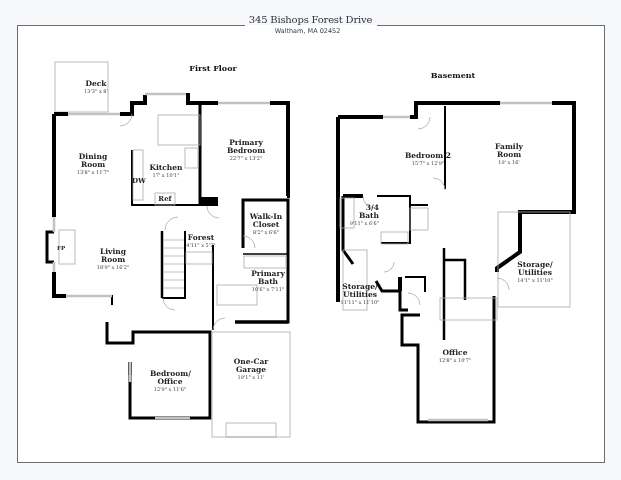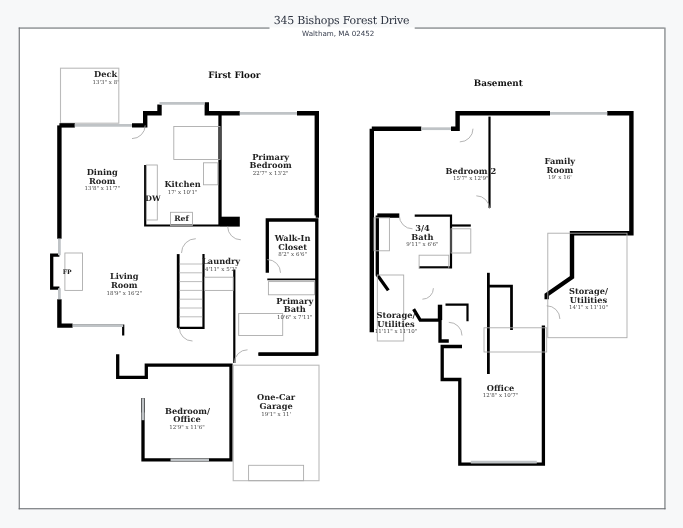--- a/index.html
+++ b/index.html
@@ -135,21 +135,21 @@
     <path d="M363,196 A12,12 0 0 0 375,208"></path>
     <path d="M394,262 A10,10 0 0 1 384,272"></path>
     <path d="M408,293 A12,12 0 0 1 420,305"></path>
     <path d="M497,278 A12,12 0 0 1 509,290"></path>
   </g>
 </svg>
 
 <div class="floor-title" style="left:213px;top:63px;">First Floor</div>
 <div class="floor-title" style="left:453px;top:70px;">Basement</div>
 
-<div class="lbl" style="left:96px;top:64px;">
+<div class="lbl" style="left:96px;top:80px;">
   <span class="n">Deck</span>
   <span class="d">13'3" x 8'</span>
 </div>
 <div class="lbl" style="left:93px;top:153px;width:40px;white-space:normal;">
   <span class="n">Dining Room</span>
   <span class="d">13'8" x 11'7"</span>
 </div>
 <div class="lbl" style="left:166px;top:153px;margin-top:11px;">
   <span class="n">Kitchen</span>
   <span class="d">17' x 10'1"</span>
@@ -160,21 +160,21 @@
 </div>
 <div class="lbl" style="left:266px;top:213px;width:52px;white-space:normal;">
   <span class="n">Walk-In Closet</span>
   <span class="d">8'2" x 6'6"</span>
 </div>
 <div class="lbl" style="left:113px;top:248px;width:40px;white-space:normal;">
   <span class="n">Living Room</span>
   <span class="d">18'9" x 16'2"</span>
 </div>
 <div class="lbl" style="left:201px;top:234px;">
-  <span class="n">Laundry</span>
+  <span class="n">Forest</span>
   <span class="d">4'11" x 5'2"</span>
 </div>
 <div class="lbl" style="left:268px;top:270px;width:40px;white-space:normal;">
   <span class="n">Primary Bath</span>
   <span class="d">10'6" x 7'11"</span>
 </div>
 <div class="lbl" style="left:170px;top:370px;width:40px;white-space:normal;">
   <span class="n">Bedroom/ Office</span>
   <span class="d">12'9" x 11'6"</span>
 </div>
@@ -187,21 +187,21 @@
 <div class="tag" style="left:61px;top:245px;font-size:5.5px;">FP</div>
 
 <div class="lbl" style="left:390px;top:152px;margin-left:38px;">
   <span class="n">Bedroom 2</span>
   <span class="d">15'7" x 12'9"</span>
 </div>
 <div class="lbl" style="left:509px;top:143px;width:40px;white-space:normal;">
   <span class="n">Family Room</span>
   <span class="d">19' x 16'</span>
 </div>
-<div class="lbl" style="left:384px;top:204px;width:30px;white-space:normal;">
+<div class="lbl" style="left:364px;top:204px;width:30px;white-space:normal;text-align:right;">
   <span class="n">3/4 Bath</span>
   <span class="d">9'11" x 6'6"</span>
 </div>
 <div class="lbl" style="left:360px;top:283px;width:40px;white-space:normal;">
   <span class="n">Storage/ Utilities</span>
   <span class="d">11'11" x 11'10"</span>
 </div>
 <div class="lbl" style="left:535px;top:261px;width:40px;white-space:normal;">
   <span class="n">Storage/ Utilities</span>
   <span class="d">14'1" x 11'10"</span>

